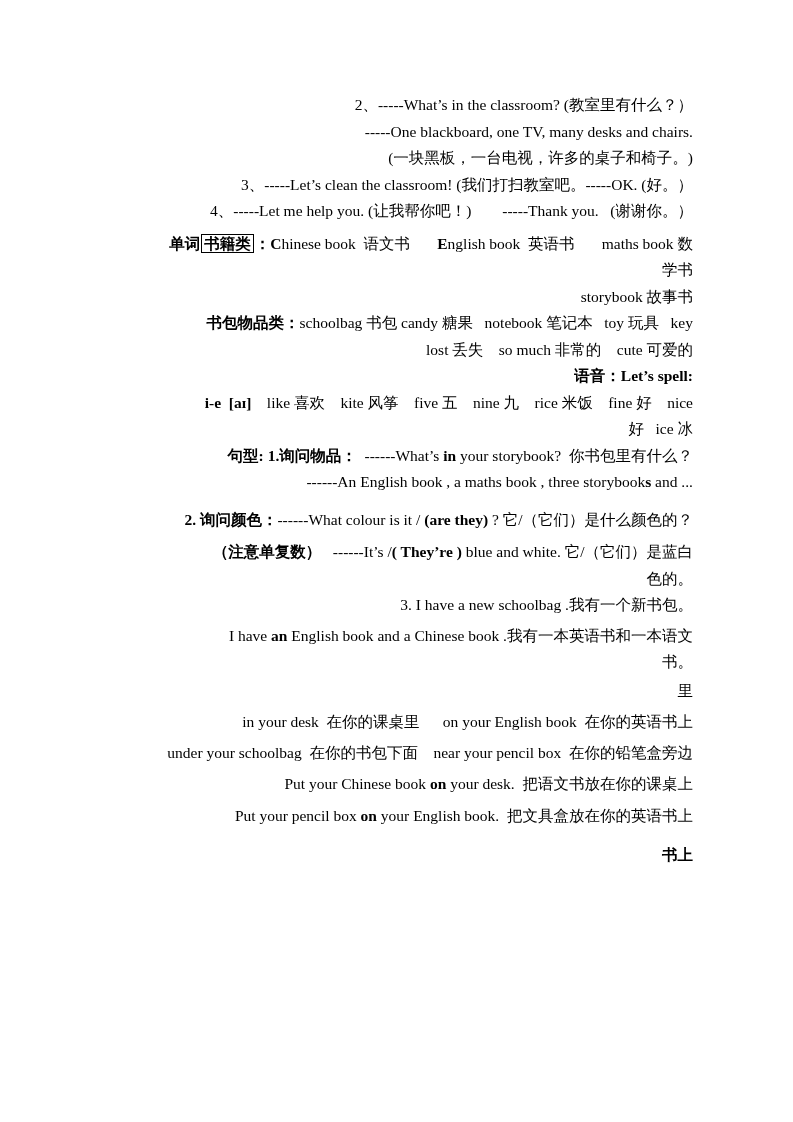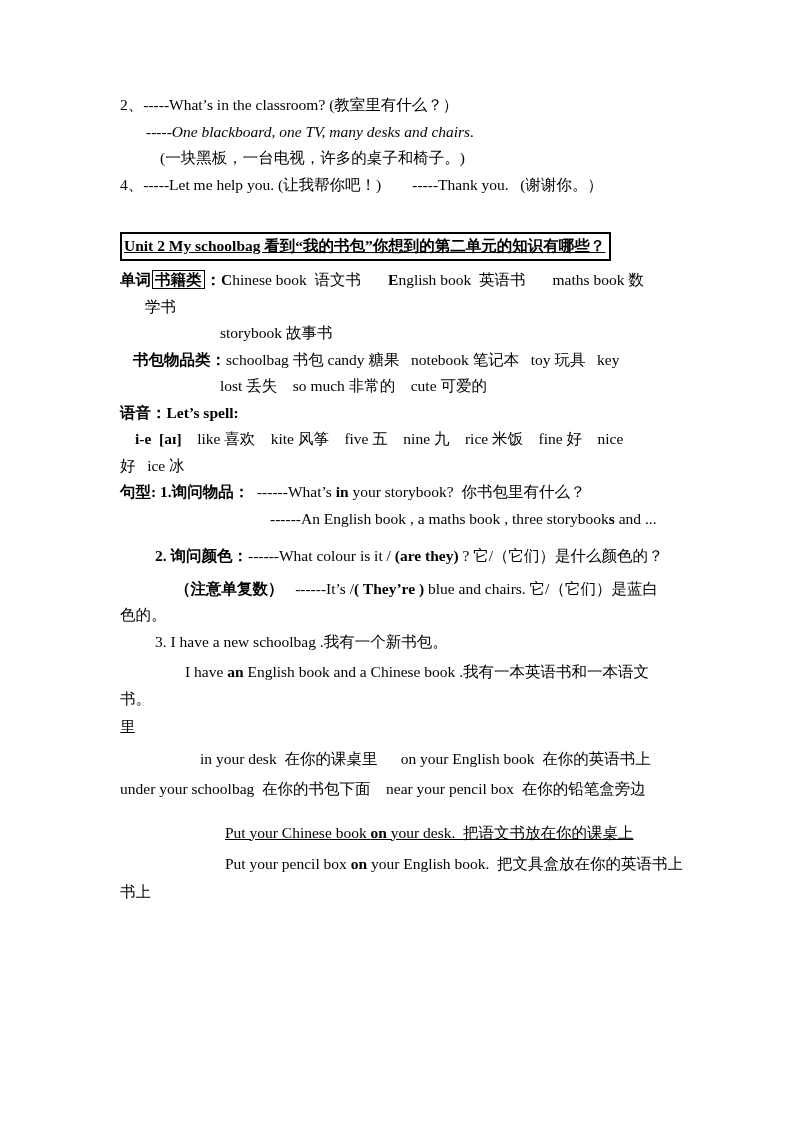--- a/index.html
+++ b/index.html
@@ -14,20 +14,21 @@
     font-family: "Liberation Serif", "DejaVu Serif", serif;
     font-size: 15.5px;
     color: #000000;
   }
   .page {
     box-sizing: border-box;
     width: 793px;
     height: 1122px;
     padding: 92px 100px 40px 120px;
     background: #ffffff;
+    text-align: right;
   }
   .line {
     white-space: pre;
     line-height: 26.5px;
     min-height: 26.5px;
   }
   .b { font-weight: bold; }
   .u { text-decoration: underline; }
   .char-box {
     border: 1.5px solid #000;
@@ -43,39 +44,39 @@
     border: 2px solid #000;
     padding: 2px 4px 3px 2px;
     line-height: 20px;
   }
 </style>
 </head>
 <body>
 
 <div class="page">
     <div class="line"><span>2、-----What’s in the classroom? (教室里有什么？）</span></div>
-    <div class="line" style="padding-left: 26px; font-style: italic;"><span>-----One blackboard, one TV, many desks and chairs.</span></div>
+    <div class="line" style="padding-left: 26px;"><span>-----One blackboard, one TV, many desks and chairs.</span></div>
     <div class="line" style="padding-left: 40px;"><span>(一块黑板，一台电视，许多的桌子和椅子。)</span></div>
+    <div class="line"><span>3、-----Let’s clean the classroom! (我们打扫教室吧。-----OK. (好。）</span></div>
     <div class="line"><span>4、-----Let me help you. (让我帮你吧！)        -----Thank you.   (谢谢你。）</span></div>
-    <div class="line boxed-line" style="margin-top: 34px;"><span class="heading-box"><span class="b u">Unit 2 My schoolbag 看到“我的书包”你想到的第二单元的知识有哪些？</span></span></div>
     <div class="line" style="margin-top: 6px; font-family: Liberation Serif, serif;"><span class="b">单词</span><span class="b char-box">书籍类</span><span class="b">：</span><span class="b">C</span><span>hinese book  语文书       </span><span class="b">E</span><span>nglish book  英语书       maths book 数</span></div>
     <div class="line" style="padding-left: 25px;"><span>学书</span></div>
     <div class="line" style="padding-left: 100px;"><span>storybook 故事书</span></div>
     <div class="line" style="padding-left: 13px;"><span class="b">书包物品类：</span><span>schoolbag 书包 candy 糖果   notebook 笔记本   toy 玩具   key</span></div>
     <div class="line" style="padding-left: 100px;"><span>lost 丢失    so much 非常的    cute 可爱的</span></div>
     <div class="line"><span class="b">语音：Let’s spell:</span></div>
     <div class="line" style="padding-left: 15px;"><span class="b">i-e  [aɪ]</span><span>    like 喜欢    kite 风筝    five 五    nine 九    rice 米饭    fine 好    nice</span></div>
     <div class="line"><span>好   ice 冰</span></div>
     <div class="line"><span class="b">句型: 1.询问物品：</span><span>  ------What’s </span><span class="b">in</span><span> your storybook?  你书包里有什么？</span></div>
     <div class="line" style="padding-left: 150px;"><span>------An English book , a maths book , three storybook</span><span class="b">s</span><span> and ...</span></div>
     <div class="line" style="padding-left: 35px; margin-top: 11px;"><span class="b">2. 询问颜色：</span><span>------What colour is it / </span><span class="b">(are they) </span><span>? 它/（它们）是什么颜色的？</span></div>
-    <div class="line" style="padding-left: 55px; margin-top: 6px;"><span class="b">（注意单复数）</span><span>   ------It’s /</span><span class="b">( They’re )</span><span> blue and chairs. 它/（它们）是蓝白</span></div>
+    <div class="line" style="padding-left: 55px; margin-top: 6px;"><span class="b">（注意单复数）</span><span>   ------It’s /</span><span class="b">( They’re )</span><span> blue and white. 它/（它们）是蓝白</span></div>
     <div class="line"><span>色的。</span></div>
     <div class="line" style="padding-left: 35px;"><span>3. I have a new schoolbag .我有一个新书包。</span></div>
     <div class="line" style="padding-left: 65px; margin-top: 4px;"><span>I have </span><span class="b">an</span><span> English book and a Chinese book .我有一本英语书和一本语文</span></div>
     <div class="line"><span>书。</span></div>
     <div class="line" style="margin-top: 2px;"><span>里</span></div>
     <div class="line" style="padding-left: 80px; margin-top: 5px;"><span>in your desk  在你的课桌里      on your English book  在你的英语书上</span></div>
     <div class="line" style="margin-top: 4px;"><span>under your schoolbag  在你的书包下面    near your pencil box  在你的铅笔盒旁边</span></div>
-    <div class="line" style="padding-left: 105px; margin-top: 17px; text-decoration: underline;"><span>Put your Chinese book </span><span class="b">on</span><span> your desk.  把语文书放在你的课桌上</span></div>
+    <div class="line" style="padding-left: 105px; margin-top: 5px;"><span>Put your Chinese book </span><span class="b">on</span><span> your desk.  把语文书放在你的课桌上</span></div>
     <div class="line" style="padding-left: 105px; margin-top: 5px;"><span>Put your pencil box </span><span class="b">on</span><span> your English book.  把文具盒放在你的英语书上</span></div>
-    <div class="line" style="margin-top: 1px;"><span>书上</span></div>
+    <div class="line" style="margin-top: 13px; font-weight: bold;"><span>书上</span></div>
   </div>
 
 </body></html>

